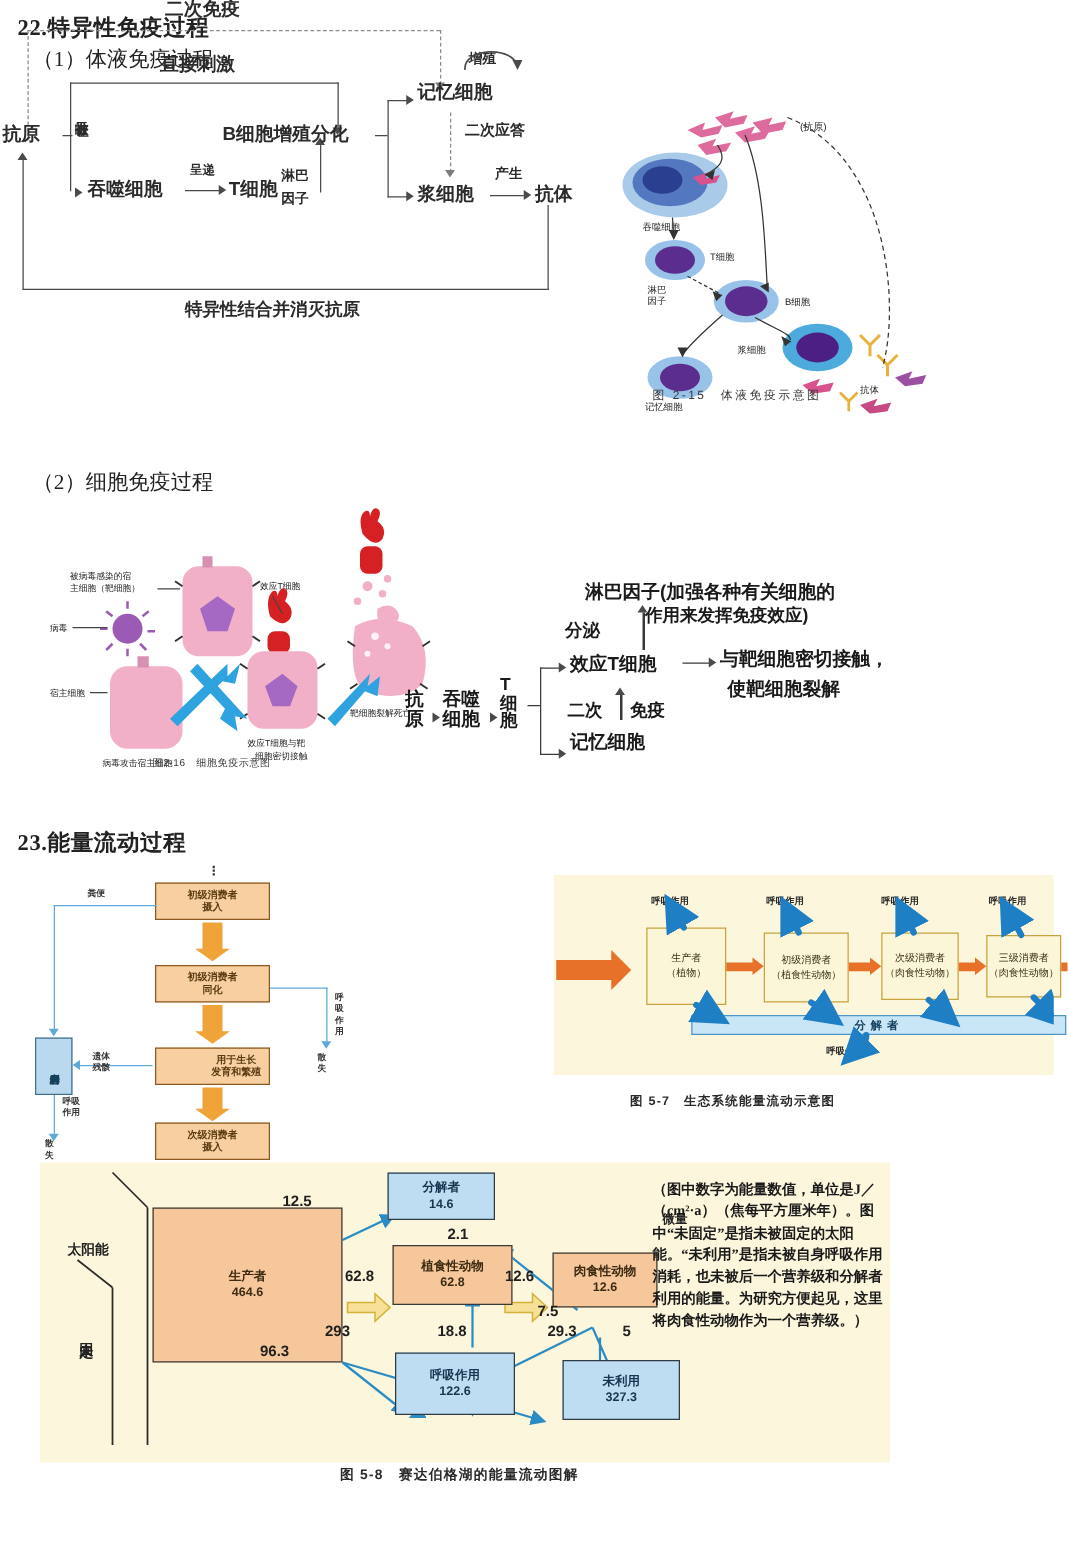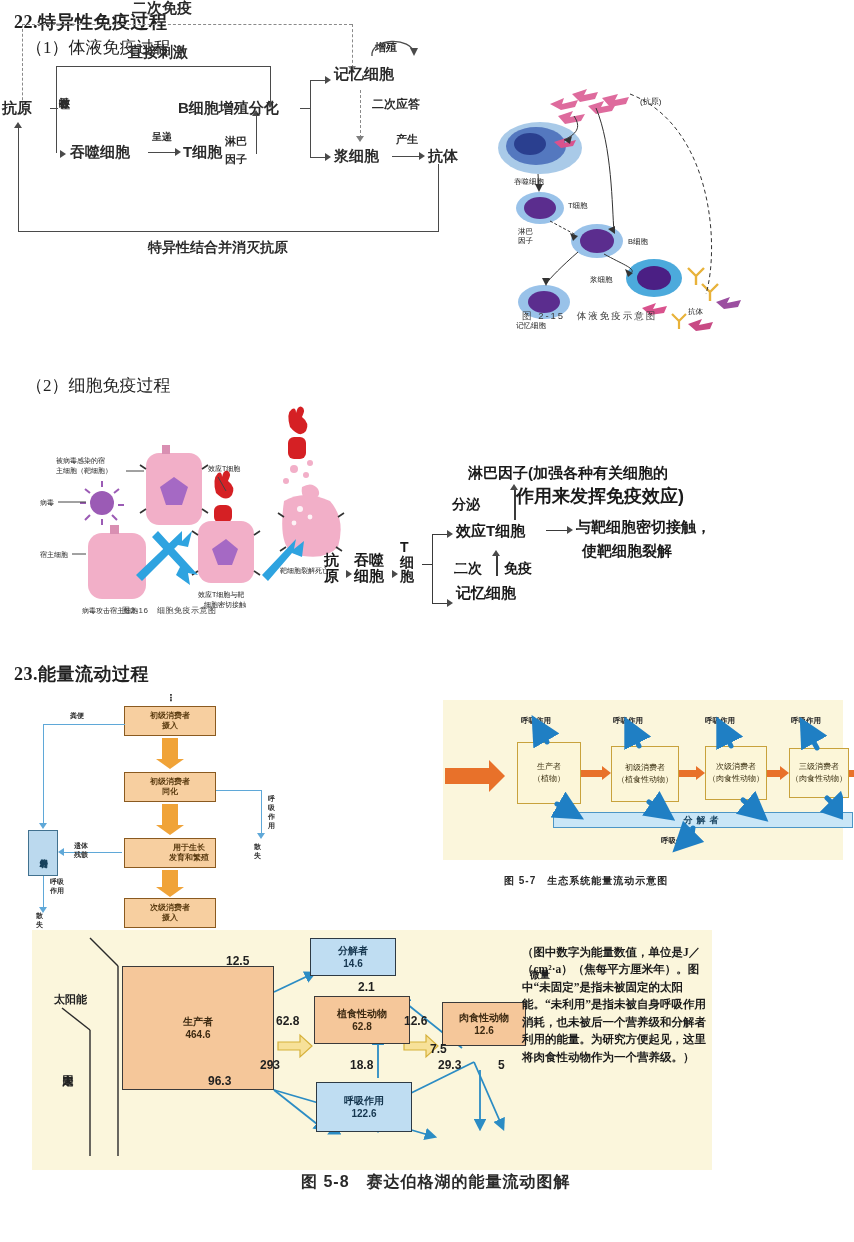--- a/index.html
+++ b/index.html
@@ -427,21 +427,21 @@
     <div class="abs" style="left:226px; top:58px; width:22px; height:1.4px; background:#3a3a3a;"></div>
     <div class="ah r" style="left:247px; top:54px;"></div>
 
     <div class="abs" style="left:132px; top:24px; font-size:14px; font-weight:700;
          font-family:'Liberation Sans',sans-serif;">分泌</div>
     <div class="abs" style="left:194px; top:18px; width:1.6px; height:30px; background:#3a3a3a;"></div>
     <div class="ah u" style="left:190px; top:12px;"></div>
 
     <div class="abs" style="left:148px; top:-8px; font-size:15px; font-weight:700; white-space:nowrap;
          font-family:'Liberation Sans',sans-serif;">淋巴因子(加强各种有关细胞的</div>
-    <div class="abs" style="left:196px; top:12px; font-size:18px; font-weight:700; white-space:nowrap;
+    <div class="abs" style="left:196px; top:12px; font-size:14px; font-weight:700; white-space:nowrap;
          font-family:'Liberation Sans',sans-serif;">作用来发挥免疫效应)</div>
 
     <div class="abs" style="left:134px; top:88px; font-size:14px; font-weight:700;
          font-family:'Liberation Sans',sans-serif;">二次</div>
     <div class="abs" style="left:176px; top:84px; width:1.6px; height:20px; background:#3a3a3a;"></div>
     <div class="ah u" style="left:172px; top:78px;"></div>
     <div class="abs" style="left:184px; top:88px; font-size:14px; font-weight:700;
          font-family:'Liberation Sans',sans-serif;">免疫</div>
 
     <div class="abs" style="left:136px; top:112px; font-size:15px; font-weight:700;
@@ -614,34 +614,38 @@
       <span>12.6</span>
     </div>
     <div class="cbox" style="left:278px; top:8px; width:86px; height:38px;">
       <span>分解者</span>
       <span>14.6</span>
     </div>
     <div class="cbox" style="left:284px; top:152px; width:96px; height:50px;">
       <span>呼吸作用</span>
       <span>122.6</span>
     </div>
+    <div class="cbox" style="left:418px; top:158px; width:94px; height:48px;">
+      <span>未利用</span>
+      <span>327.3</span>
+    </div>
 
     <div class="txtlbl" style="left:22px; top:62px; font-size:11px;">太阳能</div>
     <div class="txtlbl" style="left:28px; top:136px; font-size:11px; writing-mode:vertical-rl; text-orientation:upright;">未固定</div>
     <div class="txtlbl" style="left:498px; top:38px; font-size:10px;">微量</div>
 
     <div class="num" style="left:194px; top:24px;">12.5</div>
     <div class="num" style="left:244px; top:84px;">62.8</div>
     <div class="num" style="left:176px; top:144px;">96.3</div>
     <div class="num" style="left:228px; top:128px;">293</div>
     <div class="num" style="left:326px; top:50px;">2.1</div>
     <div class="num" style="left:372px; top:84px;">12.6</div>
     <div class="num" style="left:318px; top:128px;">18.8</div>
     <div class="num" style="left:406px; top:128px;">29.3</div>
     <div class="num" style="left:398px; top:112px;">7.5</div>
     <div class="num" style="left:466px; top:128px;">5</div>
 
     <div class="note" style="left:490px; top:14px;">（图中数字为能量数值，单位是J／（cm²·a）（焦每平方厘米年）。图中“未固定”是指未被固定的太阳能。“未利用”是指未被自身呼吸作用消耗，也未被后一个营养级和分解者利用的能量。为研究方便起见，这里将肉食性动物作为一个营养级。）</div>
   </div>
-  <div class="figcap" style="left:272px; top:1172px; font-size:16px;margin-left:29px;">图 5-8　赛达伯格湖的能量流动图解</div>
+  <div class="figcap" style="left:272px; top:1172px; font-size:11px;">图 5-8　赛达伯格湖的能量流动图解</div>
 
 
 </div>
 
 </body></html>

